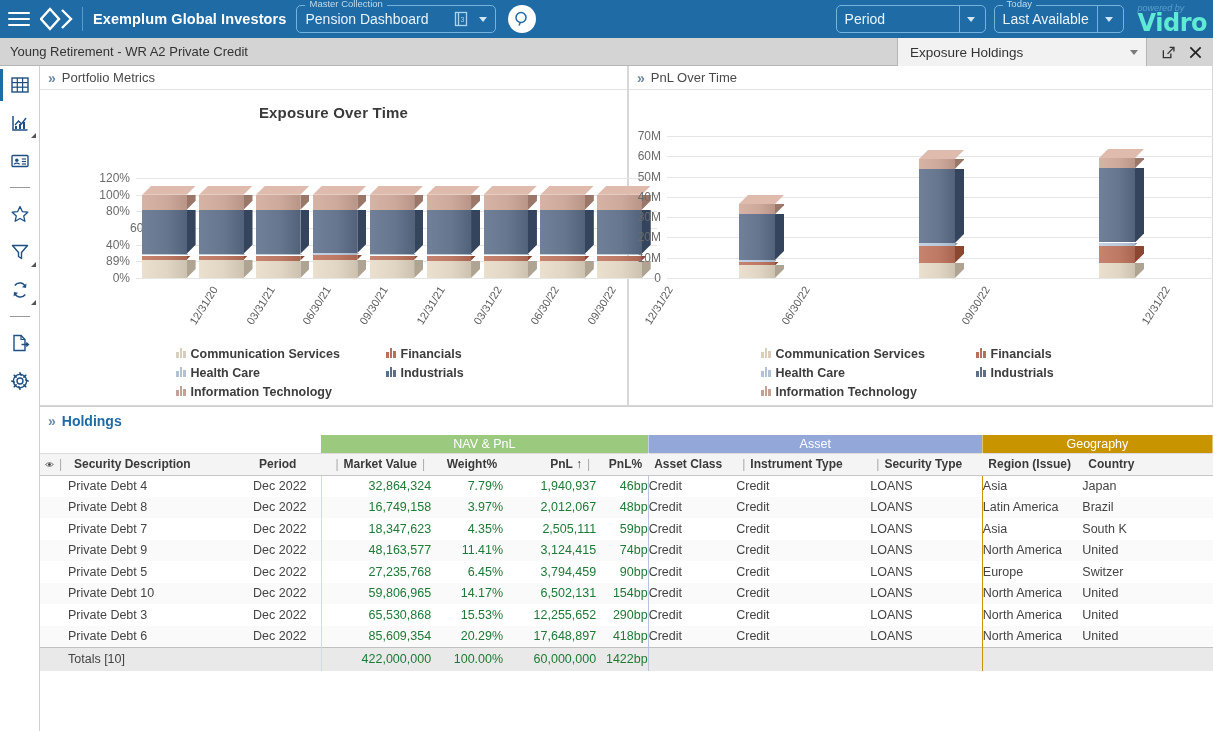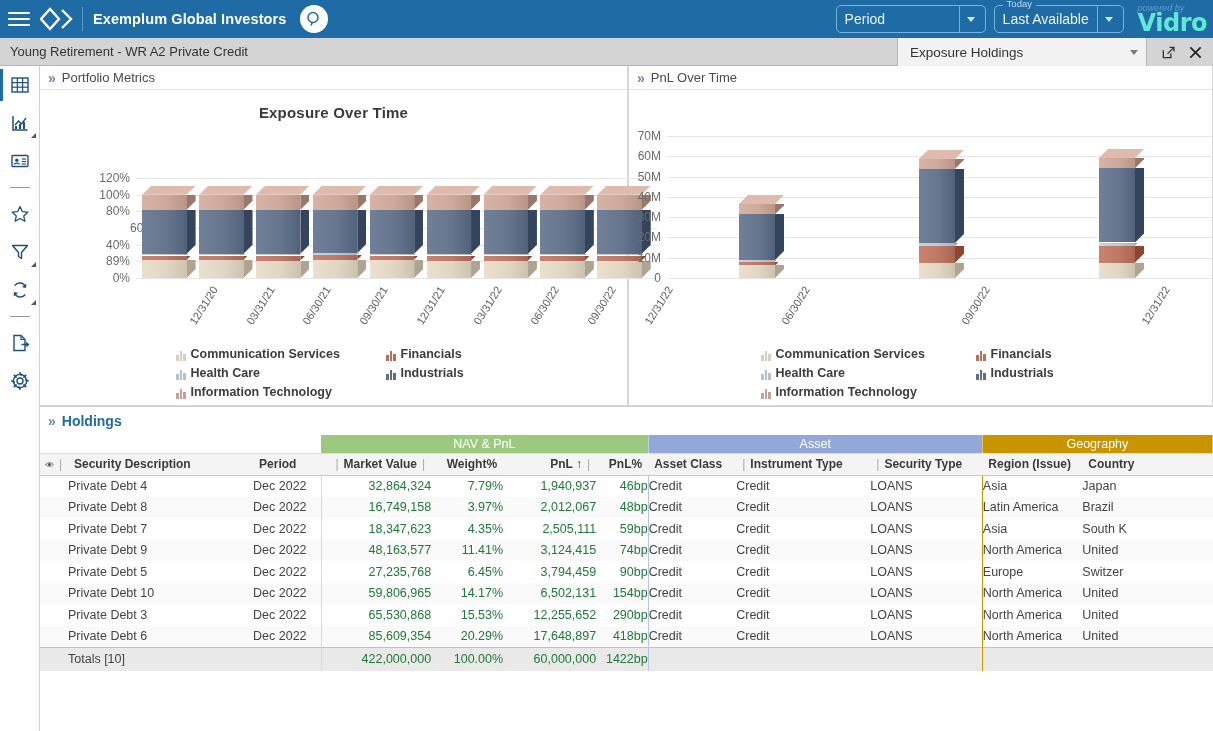--- a/index.html
+++ b/index.html
@@ -125,21 +125,21 @@
   .seg .face { position:absolute; inset:0; }
   .seg .side { position:absolute; top:0; right:-9px; width:9px; height:100%;
     transform-origin:left top; }
   .bar-top { position:absolute; }
   .xlab {
     position:absolute; font-size:11px; color:#5a5a5a; white-space:nowrap;
     transform-origin: right top; transform: rotate(-58deg);
     text-align:right;
   }
   .legend { position:absolute; left:0; right:0; display:flex; flex-wrap:wrap; }
-  .leg-item { display:flex; align-items:flex-end; gap:5px; font-size:12.5px;
+  .leg-item { display:flex; align-items:flex-start; gap:5px; font-size:12.5px;
     color:#3d3d3d; font-weight:bold; cursor:pointer; }
   .leg-swatch { display:flex; align-items:flex-end; gap:1px; height:11px; }
   .leg-swatch i { display:block; width:2.5px; }
 
   
   .holdings { position:absolute; left:40px; top:406px; right:0; bottom:0;
     background:#fff; border-top:1px solid #cfcfcf; display:flex; flex-direction:column; }
   .hold-head { height:28px; display:flex; align-items:center; gap:6px; padding-left:8px; }
   table.grid { width:100%; border-collapse:collapse; table-layout:fixed; }
   table.grid th, table.grid td { padding:0; }
@@ -180,20 +180,32 @@
         <span></span>
         <span></span>
     </div>
     <svg class="logo-diamond" viewBox="0 0 34 26">
       <path d="M10 3 L19 13 L10 23 L1 13 Z" fill="none" stroke="#ffffff" stroke-width="2.4"></path>
       <path d="M22 4 L31 13 L22 22" fill="none" stroke="#ffffff" stroke-width="2.4"></path>
     </svg>
     <div class="brand-sep"></div>
     <div class="brand-name">Exemplum Global Investors</div>
 
+    <div class="field-group mc-field">
+      <span class="field-legend">Master Collection</span>
+      <span class="field-value">Pension Dashboard</span>
+      <svg class="mini-icon" viewBox="0 0 16 16">
+        <rect x="2.5" y="1.5" width="11" height="13" fill="none" stroke="#a8d4ec" stroke-width="1.3"></rect>
+        <line x1="5.5" y1="1.5" x2="5.5" y2="14.5" stroke="#a8d4ec" stroke-width="1.3"></line>
+        <text x="9.5" y="11" font-size="7" fill="#a8d4ec" text-anchor="middle" font-family="Liberation Sans">3</text>
+      </svg>
+      <div class="caret-btn mc-caret">
+        <span class="caret"></span>
+      </div>
+    </div>
 
     <div class="search-circle">
       <svg width="18" height="18" viewBox="0 0 18 18">
         <circle cx="8" cy="7.5" r="5" fill="none" stroke="#1f6ba5" stroke-width="1.5"></circle>
         <line x1="7.5" y1="12" x2="6" y2="15.5" stroke="#1f6ba5" stroke-width="1.5"></line>
       </svg>
     </div>
 
     <div class="spacer"></div>
 

